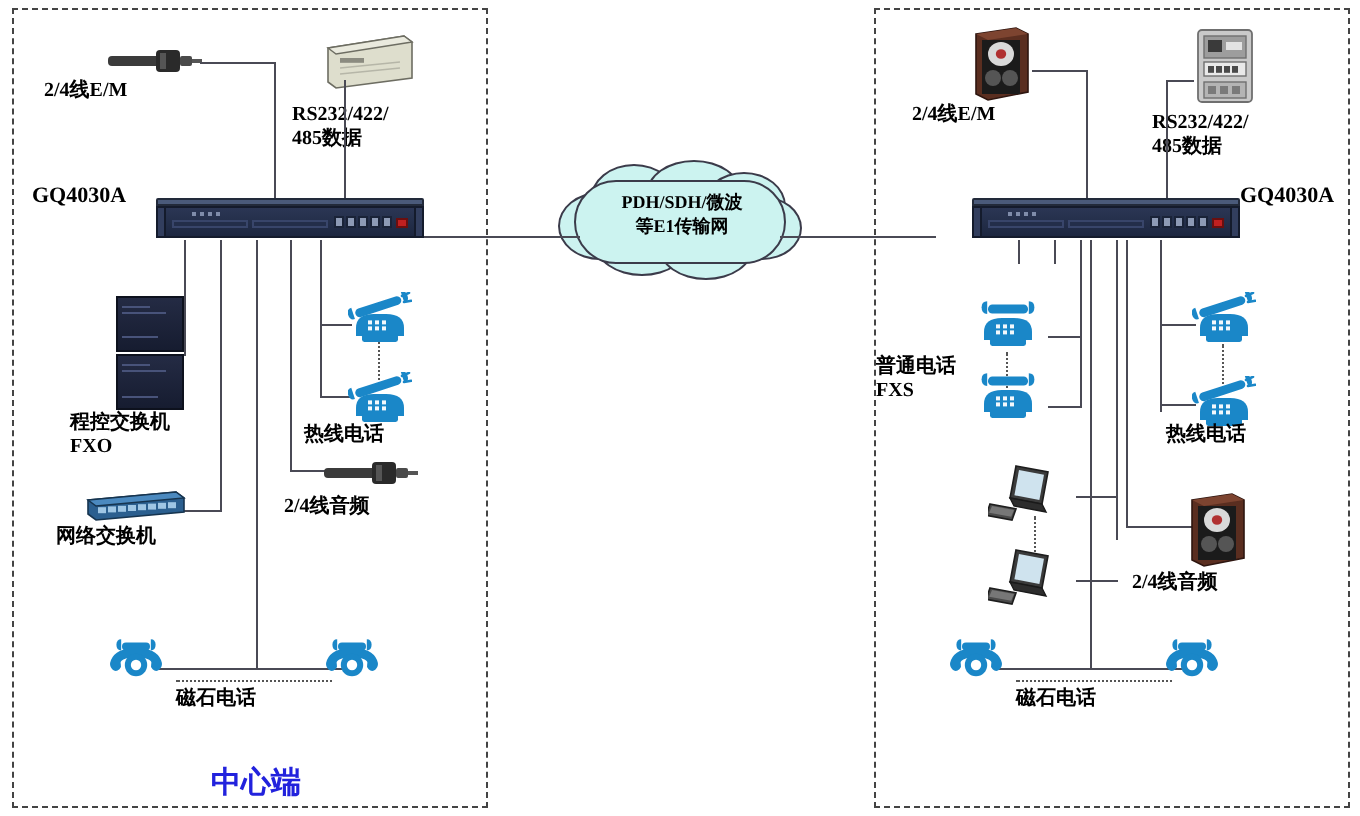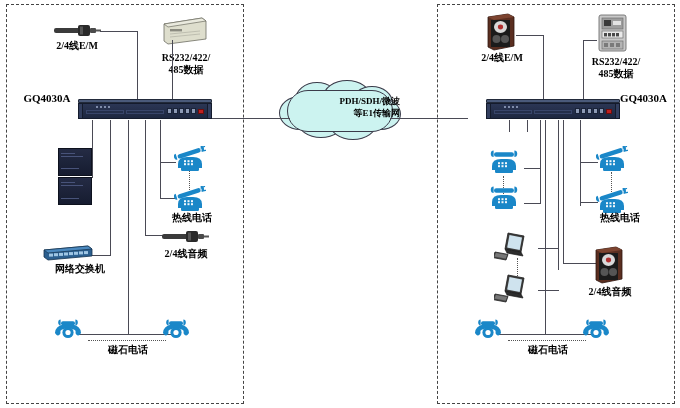--- a/index.html
+++ b/index.html
@@ -2,37 +2,37 @@
 <html><head>
 <meta charset="utf-8">
 <style>
   html,body{margin:0;padding:0;background:#ffffff;}
   body{font-family:"Liberation Serif","DejaVu Serif",serif;}
   #stage{position:relative;width:680px;height:408px;background:#ffffff;overflow:hidden;}
 
   
   .zone{position:absolute;border:1px dashed #444;box-sizing:border-box;}
 
-  .lbl{position:absolute;color:#000;text-align:center;line-height:1.15;white-space:pre-line;
+  .lbl{position:absolute;color:#000;text-align:left;line-height:1.15;white-space:pre-line;
        font-family:"Liberation Serif","DejaVu Serif",serif;font-weight:bold;}
 
   .zonename{position:absolute;color:#2222dd;font-weight:bold;font-size:15px;text-align:center;
             font-family:"Liberation Serif","DejaVu Serif",serif;}
 
   
   .ln{position:absolute;background:#4a4a55;}
   .lnh{height:1px;}
   .lnv{width:1px;}
   .dot{position:absolute;border-left:1px dotted #555;}
   .doth{position:absolute;border-top:1px dotted #555;}
 
   
   .cloud{position:absolute;}
   .cloud .body{position:absolute;background:#ccf3f0;border:1px solid #3b3b4a;border-radius:50%;}
-  .cloudtext{position:absolute;z-index:6;text-align:right;font-size:9px;font-weight:bold;
+  .cloudtext{position:absolute;z-index:6;text-align:center;font-size:9px;font-weight:bold;
              color:#000;line-height:1.35;white-space:pre-line;font-family:Liberation Serif, serif;}
 
   
   .rack{position:absolute;}
   .rack .top{position:absolute;left:0;top:0;width:100%;height:4px;background:#4a5a7a;
              border:1px solid #222a3a;box-sizing:border-box;border-radius:1px 1px 0 0;}
   .rack .face{position:absolute;left:0;top:4px;width:100%;height:16px;
               background:linear-gradient(#2b3654,#1d2740);border:1px solid #141b2c;box-sizing:border-box;}
   .rack .ear{position:absolute;top:4px;width:5px;height:16px;background:#323e5e;border:1px solid #141b2c;box-sizing:border-box;}
   .rack .earL{left:0;} .rack .earR{right:0;}
@@ -154,41 +154,43 @@
   <div class="pbx" style="left:58px;top:148px;width:34px;height:58px;">
     <div class="panel" style="top:0;height:28px;"></div>
     <div class="panel" style="top:29px;height:28px;"></div>
     <div class="stripe" style="top:5px;width:14px;"></div>
     <div class="stripe" style="top:8px;width:22px;"></div>
     <div class="stripe" style="top:20px;width:18px;"></div>
     <div class="stripe" style="top:34px;width:14px;"></div>
     <div class="stripe" style="top:37px;width:22px;"></div>
     <div class="stripe" style="top:50px;width:18px;"></div>
   </div>
+  <div class="lbl" style="left:35px;top:206px;width:82px;font-size:10px;">程控交换机
+FXO</div>
 
   <div class="ln lnv" style="left:110px;top:120px;height:136px;"></div>
   <div class="ln lnh" style="left:92px;top:255px;width:19px;"></div>
 
   <div class="nsw" style="left:40px;top:244px;width:54px;height:18px;">
     <svg width="54" height="18" viewBox="0 0 54 18">
       <polygon points="4,6 48,2 52,5 52,12 8,16 4,13" fill="#2b5f8f" stroke="#16344f" stroke-width="0.8"></polygon>
       <polygon points="4,6 48,2 52,5 8,9" fill="#4b89bf" stroke="#16344f" stroke-width="0.7"></polygon>
       <g fill="#9fc6e4">
         <rect x="9" y="9.6" width="4" height="3"></rect>
           <rect x="14" y="9.2" width="4" height="3"></rect>
         <rect x="19" y="8.9" width="4" height="3"></rect>
           <rect x="24" y="8.5" width="4" height="3"></rect>
         <rect x="29" y="8.1" width="4" height="3"></rect>
           <rect x="34" y="7.8" width="4" height="3"></rect>
         <rect x="39" y="7.4" width="4" height="3"></rect>
           <rect x="44" y="7.1" width="4" height="3"></rect>
       </g>
     </svg>
   </div>
-  <div class="lbl" style="left:40px;top:263px;width:80px;font-size:10px;">网络交换机</div>
+  <div class="lbl" style="left:28px;top:263px;width:80px;font-size:10px;">网络交换机</div>
 
   <div class="ln lnv" style="left:160px;top:120px;height:79px;"></div>
   <div class="ln lnh" style="left:160px;top:162px;width:16px;"></div>
   <div class="ln lnh" style="left:160px;top:198px;width:16px;"></div>
   <div class="dot" style="left:189px;top:170px;height:20px;"></div>
 
   <div class="tel" style="left:174px;top:146px;">
     <svg width="32" height="26" viewBox="0 0 32 26">
       <g fill="#1a87c8">
         <path d="M4 18 q0-7 9-7 h6 q9 0 9 7 v4 h-24 z"></path>
@@ -276,20 +278,21 @@
         <circle cx="16" cy="14.5" r="5.6"></circle>
         <rect x="9" y="3.2" width="14" height="4" rx="2"></rect>
         <path d="M8.6 1.6 q-2.4 0-2.4 2.8 t2.4 2.8 z"></path>
         <path d="M23.4 1.6 q2.4 0 2.4 2.8 t-2.4 2.8 z"></path>
       </g>
       <circle cx="16" cy="14.5" r="2.6" fill="#ffffff"></circle>
     </svg>
   </div>
   <div class="lbl" style="left:88px;top:344px;width:80px;font-size:10px;">磁石电话</div>
 
+  <div class="zonename" style="left:85px;top:382px;width:86px;">中心端</div>
 
   <div class="spk" style="left:486px;top:13px;width:30px;height:38px;">
     <svg width="30" height="38" viewBox="0 0 30 38">
       <polygon points="2,4 22,1 28,4 28,33 8,37 2,34" fill="#5a2e20" stroke="#2e1610" stroke-width="0.8"></polygon>
       <polygon points="2,4 22,1 28,4 8,7" fill="#7d4430"></polygon>
       <rect x="5" y="7" width="19" height="27" fill="#1b1b1b"></rect>
       <ellipse cx="14.5" cy="14" rx="6.5" ry="6" fill="#d9d9d9"></ellipse>
       <ellipse cx="14.5" cy="14" rx="2.6" ry="2.4" fill="#b03030"></ellipse>
       <ellipse cx="10.5" cy="26" rx="4" ry="4" fill="#555"></ellipse>
       <ellipse cx="19" cy="26" rx="4" ry="4" fill="#555"></ellipse>
@@ -391,20 +394,22 @@
       <g fill="#ffffff" opacity="0.95">
         <rect x="10" y="12.2" width="2" height="2"></rect>
           <rect x="13.5" y="12.2" width="2" height="2"></rect>
           <rect x="17" y="12.2" width="2" height="2"></rect>
         <rect x="10" y="15.2" width="2" height="2"></rect>
           <rect x="13.5" y="15.2" width="2" height="2"></rect>
           <rect x="17" y="15.2" width="2" height="2"></rect>
       </g>
     </svg>
   </div>
+  <div class="lbl" style="left:438px;top:178px;width:66px;font-size:10px;">普通电话
+FXS</div>
 
   <div class="ln lnv" style="left:558px;top:120px;height:150px;"></div>
   <div class="ln lnh" style="left:538px;top:248px;width:21px;"></div>
   <div class="ln lnh" style="left:538px;top:290px;width:21px;"></div>
   <div class="dot" style="left:517px;top:258px;height:22px;"></div>
 
   <div class="pc" style="left:494px;top:232px;">
     <svg width="44" height="30" viewBox="0 0 44 30">
       <polygon points="14,1 30,4 27,20 11,17" fill="#3b3b3b" stroke="#1d1d1d" stroke-width="0.8"></polygon>
       <polygon points="15.5,3 28,5.4 25.7,18 13.2,15.6" fill="#cfe3ee"></polygon>

